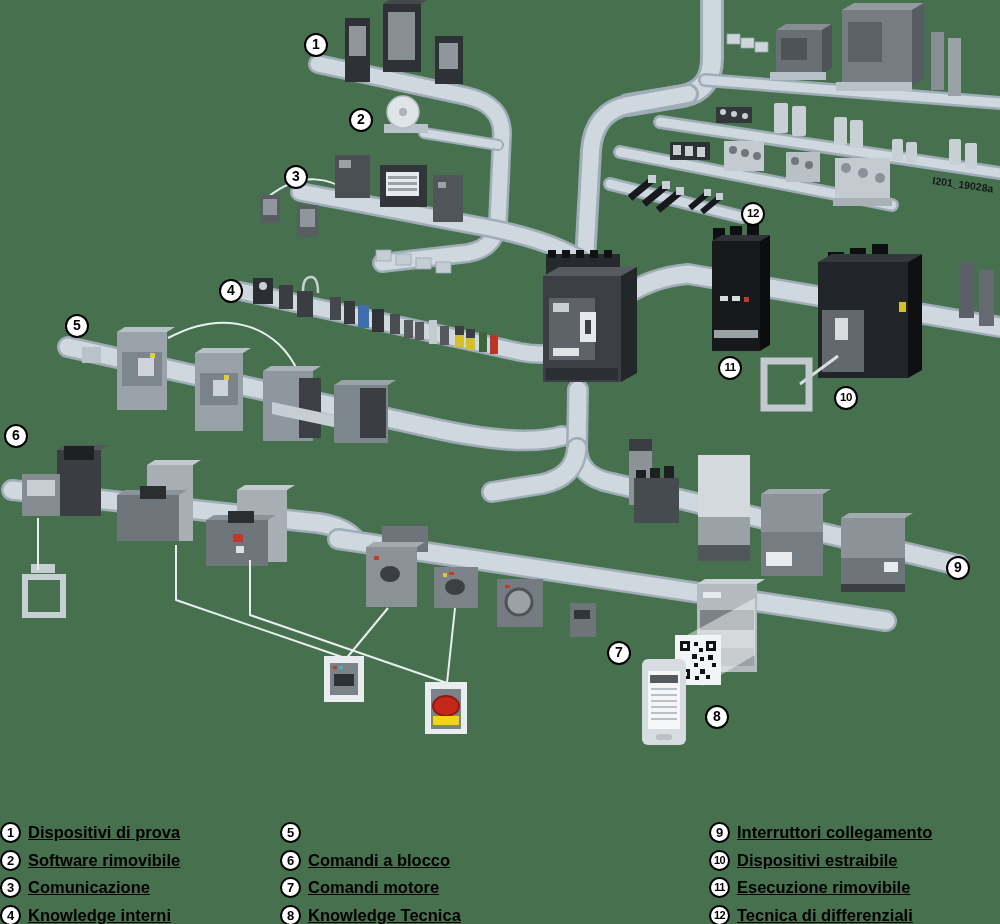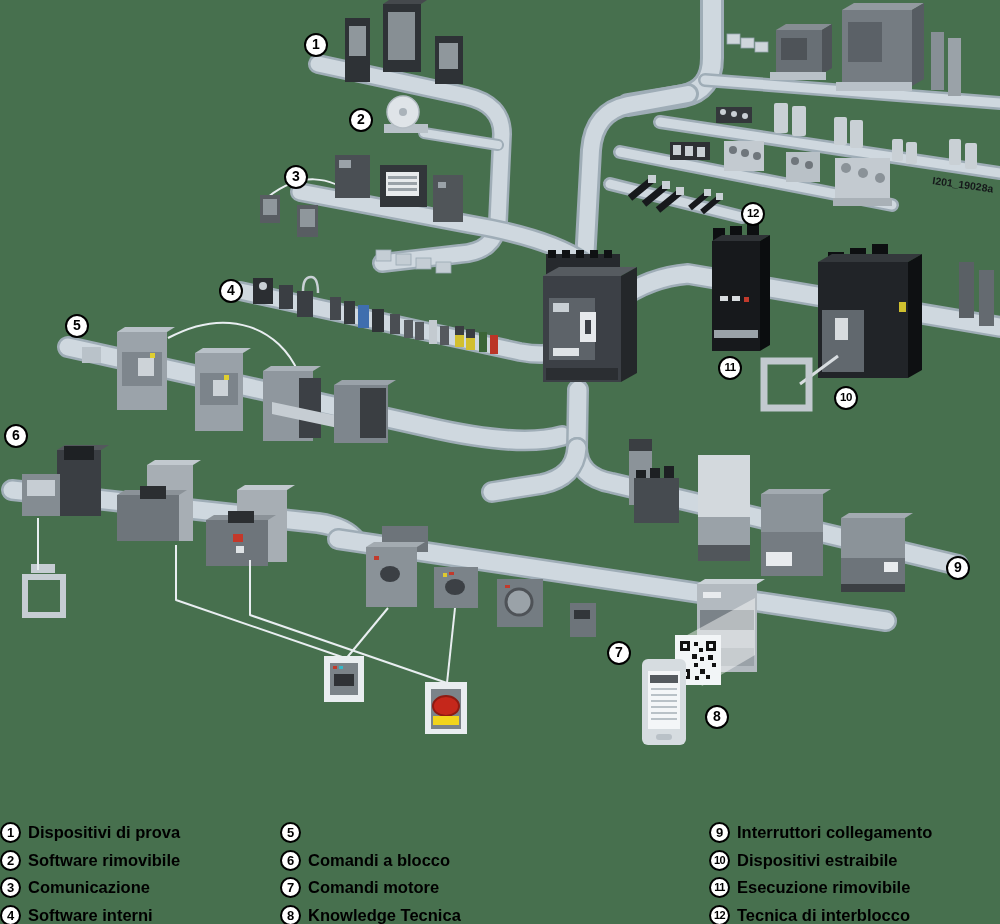--- a/index.html
+++ b/index.html
@@ -15,21 +15,21 @@
            border-radius:50%;background:#fff;color:#000;text-align:center;
            font:700 14px/19px "Liberation Sans",sans-serif;}
   .callout.wide{font-size:11.5px;letter-spacing:-0.5px;}
   
   .legend-col{position:absolute;top:822px;}
   .legend-item{display:flex;align-items:center;height:21px;margin-bottom:6.5px;}
   .badge{flex:0 0 21px;width:21px;height:21px;box-sizing:border-box;border:2px solid #000;
          border-radius:50%;background:#fff;color:#000;text-align:center;
          font:700 13px/17px "Liberation Sans",sans-serif;}
   .badge.wide{font-size:11px;letter-spacing:-0.6px;}
-  .lbl{margin-left:7px;font:700 16.5px "Liberation Sans",sans-serif;color:#000;white-space:nowrap;}
+  .lbl{margin-left:7px;font:700 16.5px "Liberation Sans",sans-serif;color:#000;white-space:nowrap;text-decoration:underline;}
 </style>
 </head>
 <body>
 
 <div class="canvas">
 
 <svg class="art" width="1000" height="810" viewBox="0 0 1000 810">
 
   <g>
 
@@ -408,21 +408,21 @@
         <div class="legend-item">
           <span class="badge">2</span>
           <span class="lbl">Software rimovibile</span>
         </div>
         <div class="legend-item">
           <span class="badge">3</span>
           <span class="lbl">Comunicazione</span>
         </div>
         <div class="legend-item">
           <span class="badge">4</span>
-          <span class="lbl">Software interni</span>
+          <span class="lbl">Knowledge interni</span>
         </div>
       </div>
     <div class="legend-col" style="left:280px">
         <div class="legend-item">
           <span class="badge">5</span>
         </div>
         <div class="legend-item">
           <span class="badge">6</span>
           <span class="lbl">Comandi a blocco</span>
         </div>
@@ -443,18 +443,18 @@
         <div class="legend-item">
           <span class="badge wide">10</span>
           <span class="lbl">Dispositivi estraibile</span>
         </div>
         <div class="legend-item">
           <span class="badge wide">11</span>
           <span class="lbl">Esecuzione rimovibile</span>
         </div>
         <div class="legend-item">
           <span class="badge wide">12</span>
-          <span class="lbl">Tecnica di interblocco</span>
+          <span class="lbl">Tecnica di differenziali</span>
         </div>
       </div>
   </div>
 
 </div>
 
 </body></html>

